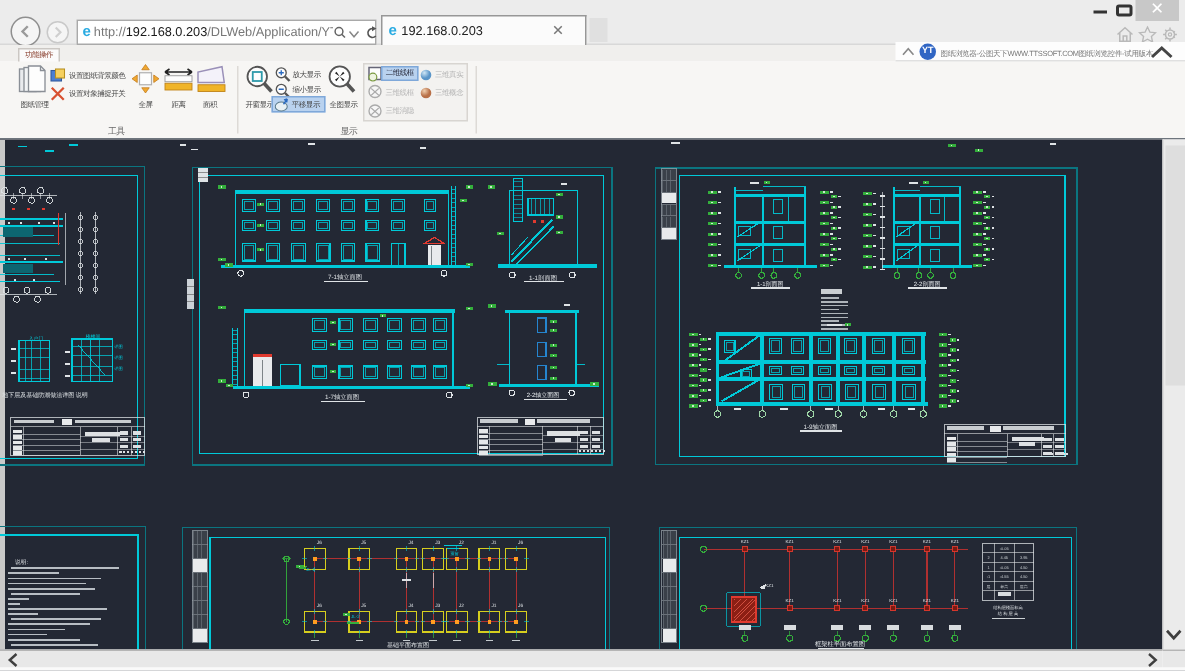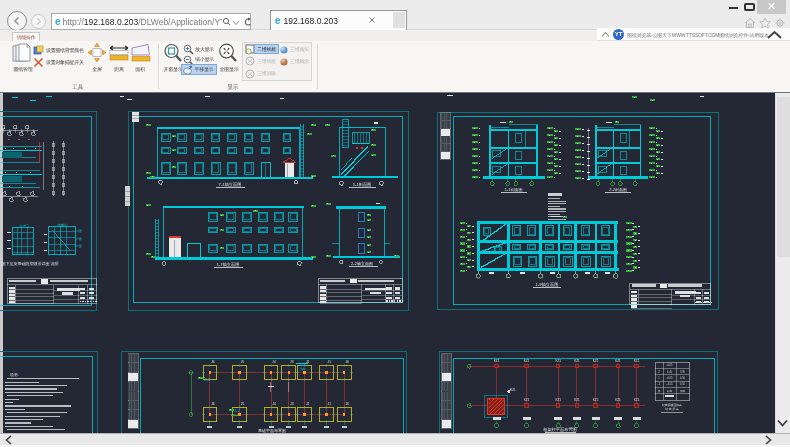--- a/index.html
+++ b/index.html
@@ -3,21 +3,21 @@
 *{margin:0;padding:0;box-sizing:border-box}
 html,body{width:790px;height:447px;overflow:hidden;font-family:"Liberation Sans",sans-serif;background:#fff;position:relative}
 .abs{position:absolute}
 
 #topbar{left:0;top:0;width:790px;height:30px;background:#ececec;border-bottom:1px solid #d8d8d8}
 .navcirc{position:absolute;border-radius:50%;background:#f5f5f5}
 #back{left:7px;top:11px;width:20px;height:20px;border:1px solid #8f8f8f}
 #fwd{left:31px;top:14px;width:15px;height:15px;border:1px solid #c9c9c9}
 #addr{position:absolute;left:51px;top:13px;width:200px;height:17px;background:#fff;border:1px solid #a9a9a9;font-size:8.5px;color:#777;line-height:15px;white-space:nowrap;overflow:hidden}
 #addr b{color:#1a1a1a;font-weight:normal}
-#tab{position:absolute;left:270px;top:10px;width:137px;height:20px;background:#fbfbfb;border:1px solid #979797;border-bottom:none;font-size:8.5px;color:#222;line-height:19px}
+#tab{position:absolute;left:254px;top:10px;width:137px;height:20px;background:#fbfbfb;border:1px solid #979797;border-bottom:none;font-size:8.5px;color:#222;line-height:19px}
 #tabstub{position:absolute;left:393px;top:12px;width:12px;height:16px;background:#e0e0e0}
 .wbtn{position:absolute;top:0;height:14px}
 #closebtn{left:757px;width:29px;background:#c8c8c8;color:#fff;font-size:11px;text-align:center;line-height:13px}
 
 #tabstrip{left:0;top:30px;width:790px;height:11px;background:#f0efed}
 #apptab{position:absolute;left:12px;top:31.5px;width:28px;height:10px;background:#fbfafa;border:1px solid #cbc7c3;border-bottom:none;font-size:5px;color:#8a4030;text-align:center;line-height:9px;letter-spacing:-0.3px;overflow:hidden}
 #ribbon{left:0;top:41px;width:790px;height:52px;background:#f7f6f4;border-bottom:1px solid #6e757d}
 .sep{position:absolute;top:44px;width:1px;height:45px;background:#dddad6}
 .glabel{position:absolute;top:82.5px;font-size:6px;color:#6a6a6a;letter-spacing:-0.5px}
 .itxt{position:absolute;font-size:5px;color:#444;letter-spacing:-0.3px;white-space:nowrap}

